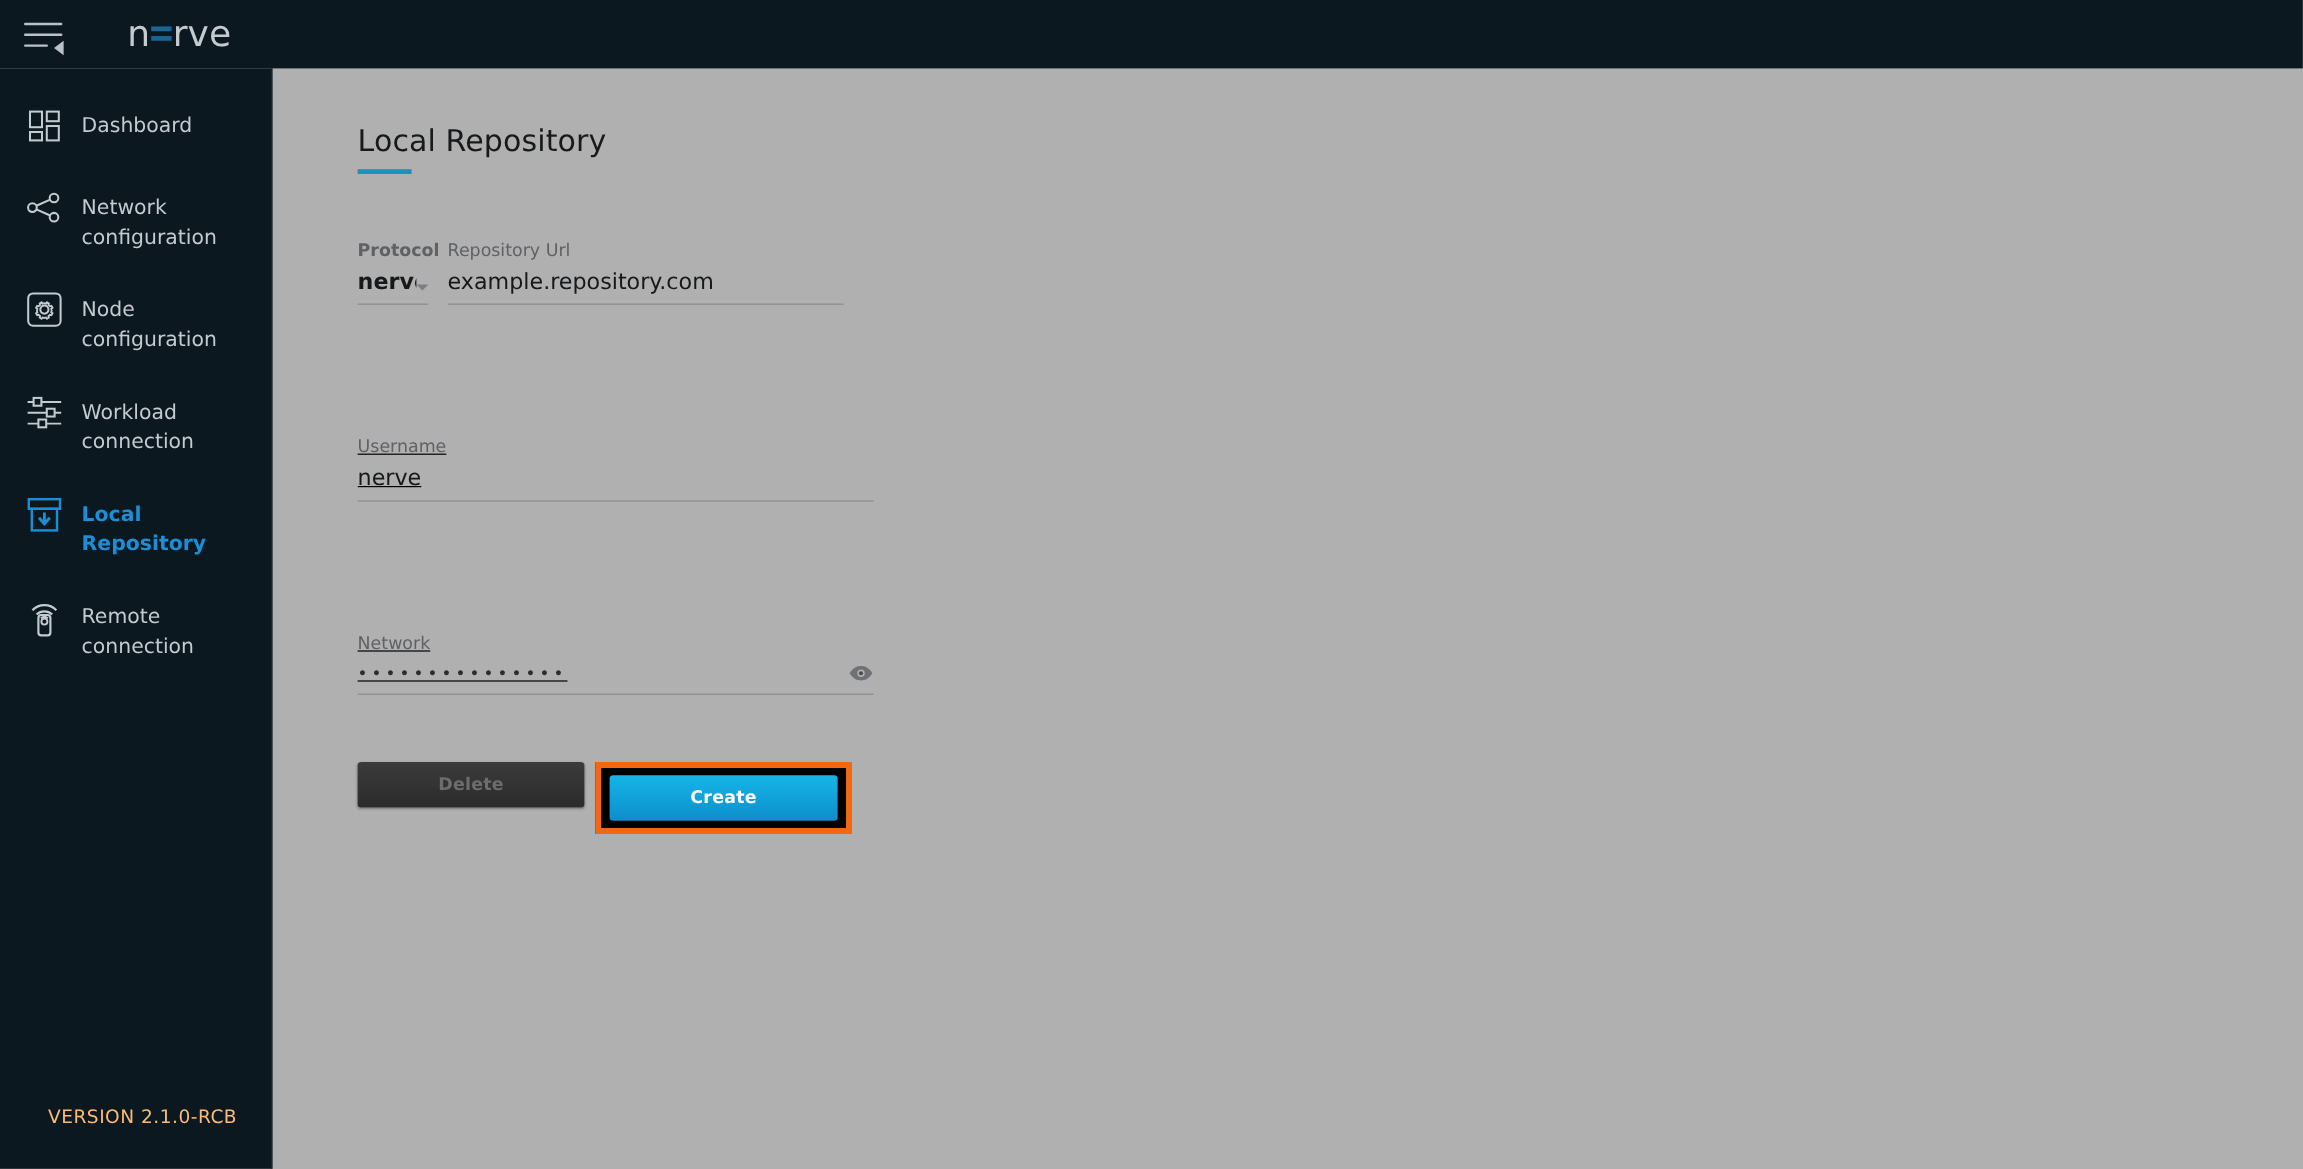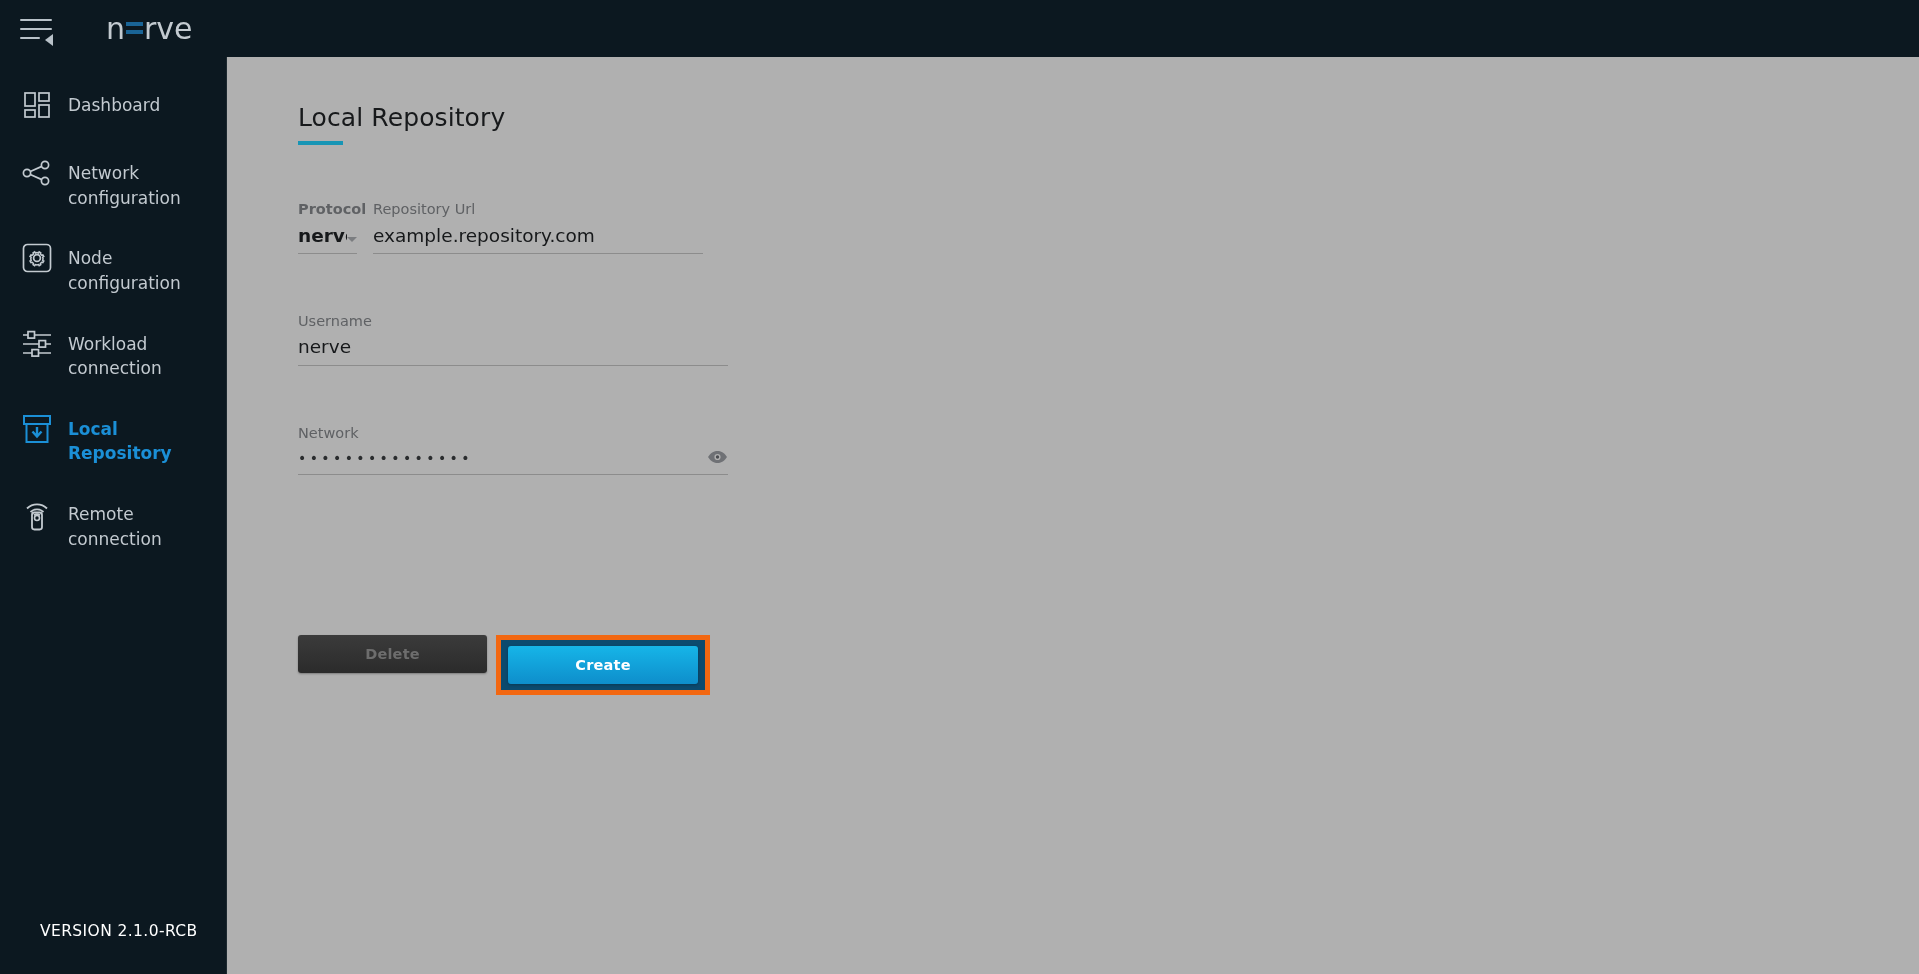--- a/index.html
+++ b/index.html
@@ -98,21 +98,21 @@
   }
   .nav-label {
     color: #c3cad0; font-size: 17px; line-height: 1.45;
     padding-left: 8px; padding-top: 8px; max-width: 145px;
   }
   .nav-item.active .nav-label { color: #1b8fd6; font-weight: 600; }
 
   .version {
     position: absolute; bottom: 0px; left: 0; width: 227px;
     padding: 0 0 34px 40px;
-    color: #ffffff; font-size: 15.5px; letter-spacing: 0.4px;
+    color: #fdba74; font-size: 15.5px; letter-spacing: 0.4px;
   }
 
   
   .main {
     position: absolute; top: 57px; left: 227px;
     width: 1692px; height: 917px;
     background: #b0b0b0;
     overflow: hidden;
   }
   .page-title {
@@ -143,21 +143,21 @@
   .protocol { width: 59px; margin-right: 16px; font-weight: bold; }
   .protocol .sel-row { display: flex; align-items: flex-end; justify-content: space-between; }
   .caret {
     width: 0; height: 0; margin-bottom: 11px;
     border-left: 5px solid transparent;
     border-right: 5px solid transparent;
     border-top: 5px solid #7b7d80;
   }
   .repo-url { width: 330px; }
 
-  .field-block { margin-top: 60px; width: 430px; }
+  .field-block { margin-top: 112px; width: 430px; text-decoration: underline; }
   .pw-row { display: flex; align-items: flex-end; justify-content: space-between; }
   .pw-dots {
     font-size: 14px; letter-spacing: 3.4px; color: #2a2c2e;
     padding-bottom: 9px; line-height: 1;
   }
   .eye { margin-bottom: 6px; cursor: pointer; }
 
   
   .btn-row {
     position: absolute; left: 71px; top: 578px;
@@ -171,21 +171,21 @@
   }
   .btn-delete {
     width: 189px;
     background: linear-gradient(#3b3b3b, #2b2b2b);
     color: #6d6d6d;
     box-shadow: 0 1px 2px rgba(0,0,0,0.3);
   }
   .highlight-box {
     margin-left: 9px;
     border: 5px solid #f26711;
-    background: #0c4a6e;
+    background: #000000;
     padding: 6px 7px;
     display: inline-flex;
   }
   .btn-create {
     width: 190px;
     background: linear-gradient(#16b5e8, #0e8ecb);
     color: #ffffff;
     box-shadow: 0 1px 3px rgba(0,0,0,0.25);
   }
 </style>

